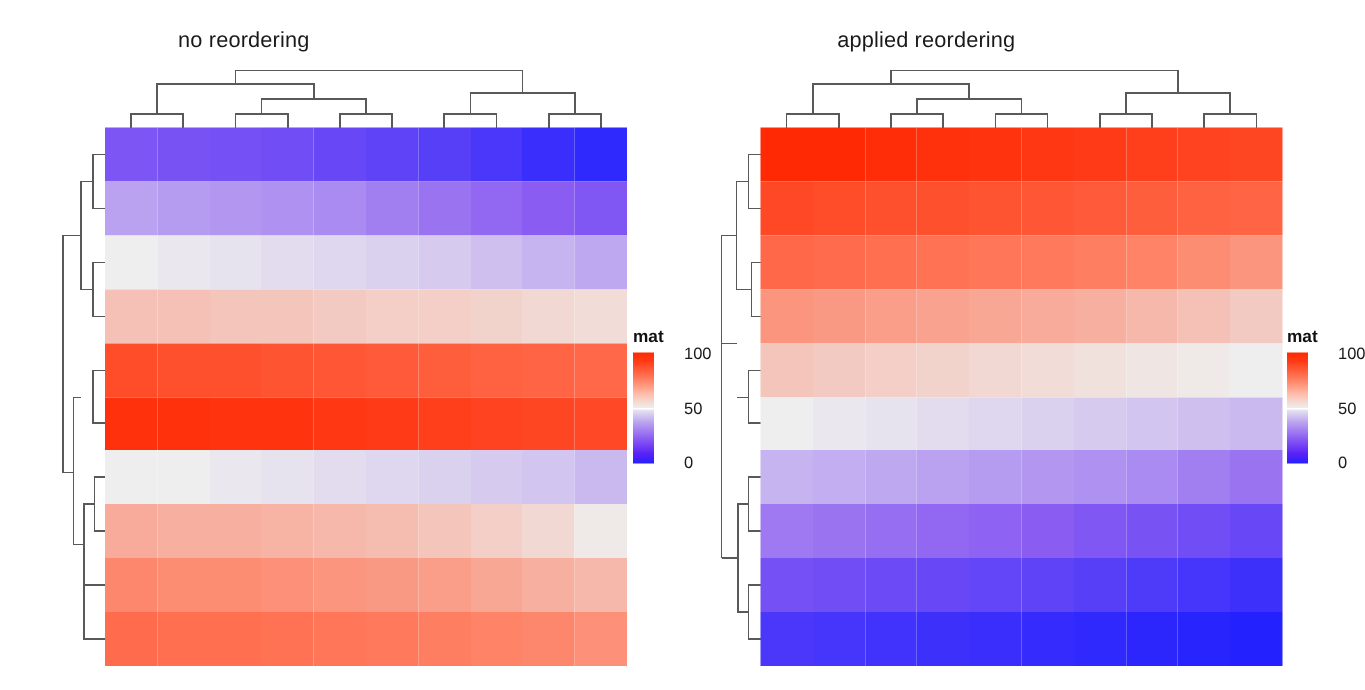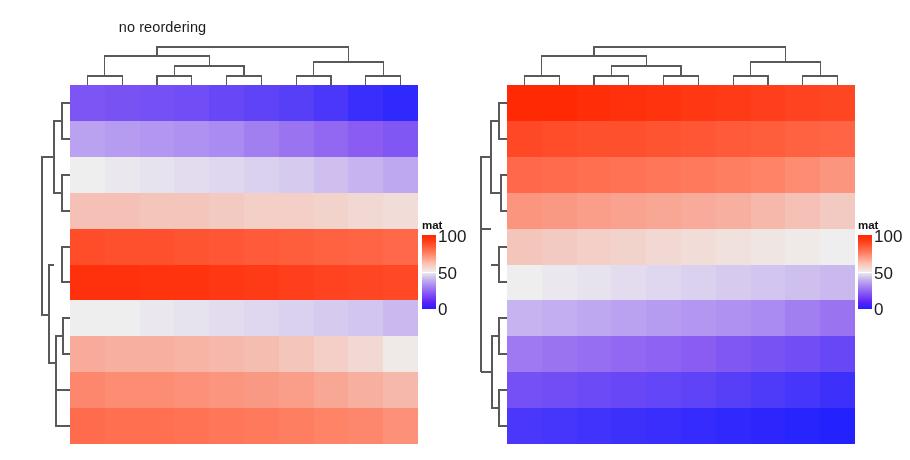--- a/index.html
+++ b/index.html
@@ -91,22 +91,22 @@
   }
   .legend-tick {
     position: absolute;
     left: 0;
     width: 14px;
     height: 1px;
     background: #ffffff;
   }
   .legend-label {
     position: absolute;
-    left: 16px;
-    font-size: 17px;
+    left: 34px;
+    font-size: 11px;
     color: #1a1a1a;
     line-height: 11px;
     white-space: nowrap;
   }
   svg { display: block; overflow: visible; }
 </style>
 </head>
 <body>
 
 <div class="page">
@@ -268,20 +268,21 @@
         <div class="legend-tick" style="top:75px;"></div>
         <div class="legend-label" style="top:-3px;">100</div>
         <div class="legend-label" style="top:34px;">50</div>
         <div class="legend-label" style="top:70px;">0</div>
       </div>
     </div>
   </div>
 
   <div class="panel panel-right">
 
+    <div class="panel-title" style="left:-65px;">applied reordering</div>
 
     <div class="col-dendro" style="left:52px; top:42px; width:348px; height:43px;">
       <svg width="348" height="43" viewBox="0 0 348 43">
         <g fill="none" stroke="#595959" stroke-width="1.1" shape-rendering="crispEdges">
           <path d="M17.4,43 V34 H52.2 V43"></path>
           <path d="M87,43 V34 H121.8 V43"></path>
           <path d="M156.6,43 V34 H191.4 V43"></path>
           <path d="M226.2,43 V34 H261 V43"></path>
           <path d="M295.8,43 V34 H330.6 V43"></path>
           <path d="M104.4,34 V24 H174 V34"></path>

